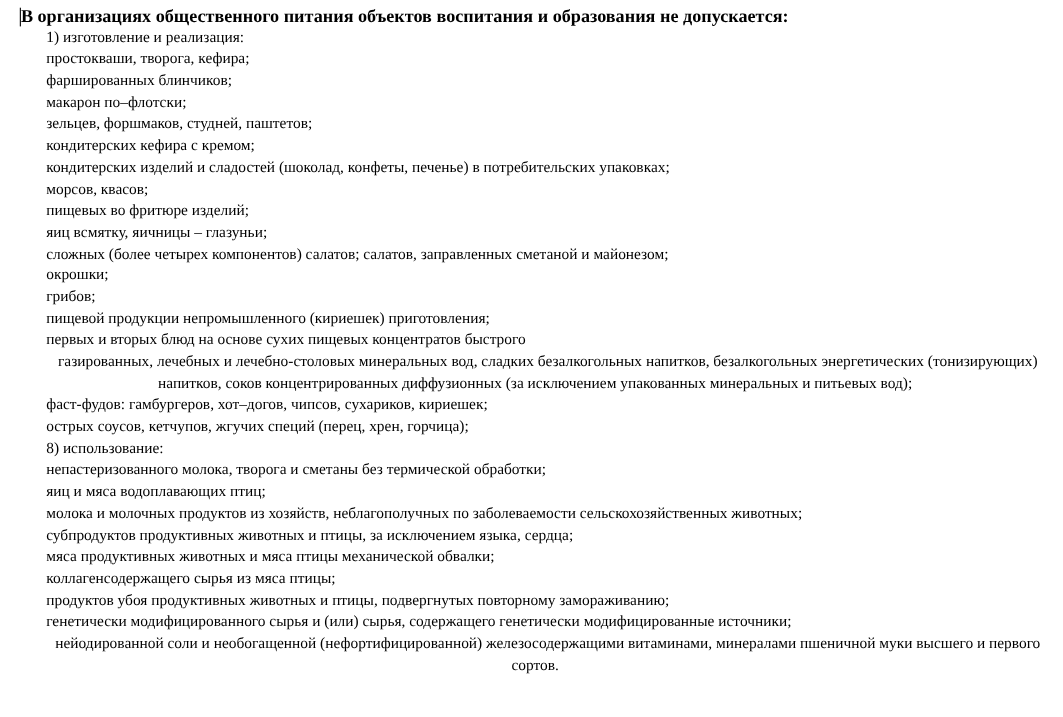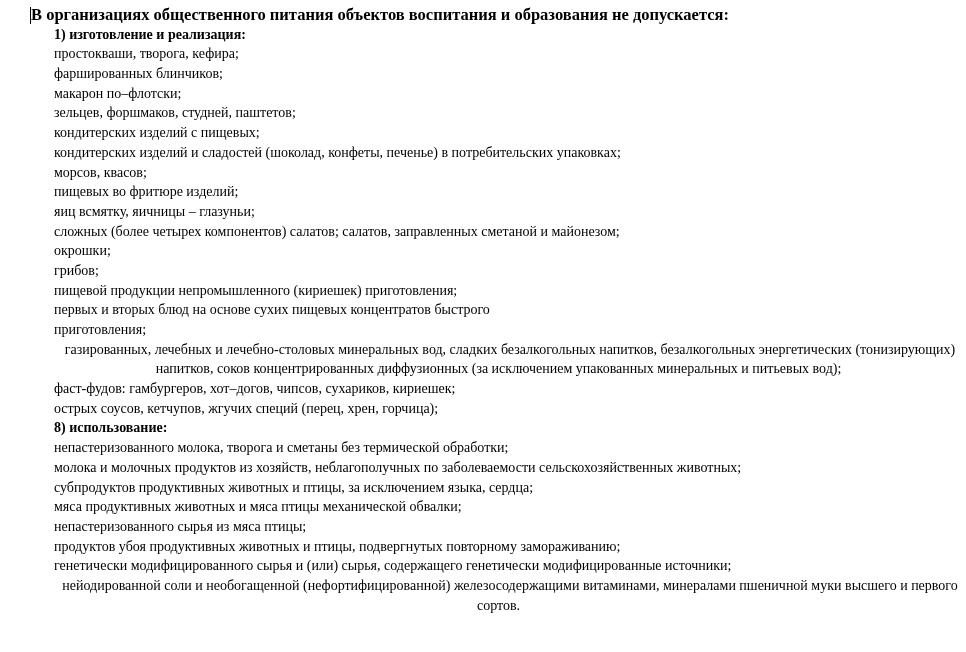--- a/index.html
+++ b/index.html
@@ -11,38 +11,38 @@
       width: 966px;
       height: 652px;
       overflow: hidden;
       position: relative;
       font-family: "Liberation Serif", "DejaVu Serif", serif;
       color: #000000;
       font-size: 14px;
     }
     .doc {
       position: absolute;
-      left: 31px;
+      left: 19px;
       top: 5px;
       width: 935px;
     }
     .line {
       line-height: 19.7px;
       height: 19.7px;
       white-space: nowrap;
       text-indent: 23px;
     }
     .line.heading {
       text-indent: 0;
       font-weight: bold;
       font-size: 16.5px;
       position: relative;
     }
     .line.sub {
-      font-weight: bold;
+      font-weight: normal;
     }
     .line.wrap {
       white-space: normal;
       height: auto;
       text-align: center;
     }
     .cursor {
       position: absolute;
       left: -1px;
       top: 2px;
@@ -58,37 +58,37 @@
   <div class="line heading">
     <span class="cursor"></span>
     <span>В организациях общественного питания объектов воспитания и образования не допускается:</span>
   </div>
 
   <div class="line sub">1) изготовление и реализация:</div>
   <div class="line">простокваши, творога, кефира;</div>
   <div class="line">фаршированных блинчиков;</div>
   <div class="line">макарон по–флотски;</div>
   <div class="line">зельцев, форшмаков, студней, паштетов;</div>
-  <div class="line">кондитерских изделий с пищевых;</div>
+  <div class="line">кондитерских кефира с кремом;</div>
   <div class="line">кондитерских изделий и сладостей (шоколад, конфеты, печенье) в потребительских упаковках;</div>
   <div class="line">морсов, квасов;</div>
   <div class="line">пищевых во фритюре изделий;</div>
   <div class="line">яиц всмятку, яичницы – глазуньи;</div>
   <div class="line">сложных (более четырех компонентов) салатов; салатов, заправленных сметаной и майонезом;</div>
   <div class="line">окрошки;</div>
   <div class="line">грибов;</div>
   <div class="line">пищевой продукции непромышленного (кириешек) приготовления;</div>
   <div class="line">первых и вторых блюд на основе сухих пищевых концентратов быстрого</div>
-  <div class="line">приготовления;</div>
   <div class="line wrap">газированных, лечебных и лечебно-столовых минеральных вод, сладких безалкогольных напитков, безалкогольных энергетических (тонизирующих) напитков, соков концентрированных диффузионных (за исключением упакованных минеральных и питьевых вод);</div>
   <div class="line">фаст-фудов: гамбургеров, хот–догов, чипсов, сухариков, кириешек;</div>
   <div class="line">острых соусов, кетчупов, жгучих специй (перец, хрен, горчица);</div>
 
   <div class="line sub">8) использование:</div>
   <div class="line"> непастеризованного молока, творога и сметаны без термической обработки;</div>
+  <div class="line">яиц и мяса водоплавающих птиц;</div>
   <div class="line">молока и молочных продуктов из хозяйств, неблагополучных по заболеваемости сельскохозяйственных животных;</div>
   <div class="line">субпродуктов продуктивных животных и птицы, за исключением языка, сердца;</div>
   <div class="line">мяса продуктивных животных и мяса птицы механической обвалки;</div>
-  <div class="line">непастеризованного сырья из мяса птицы;</div>
+  <div class="line">коллагенсодержащего сырья из мяса птицы;</div>
   <div class="line">продуктов убоя продуктивных животных и птицы, подвергнутых повторному замораживанию;</div>
   <div class="line">генетически модифицированного сырья и (или) сырья, содержащего генетически модифицированные источники;</div>
   <div class="line wrap">нейодированной соли и необогащенной (нефортифицированной) железосодержащими витаминами, минералами пшеничной муки высшего и первого сортов.</div>
 </div>
 
 </body></html>

